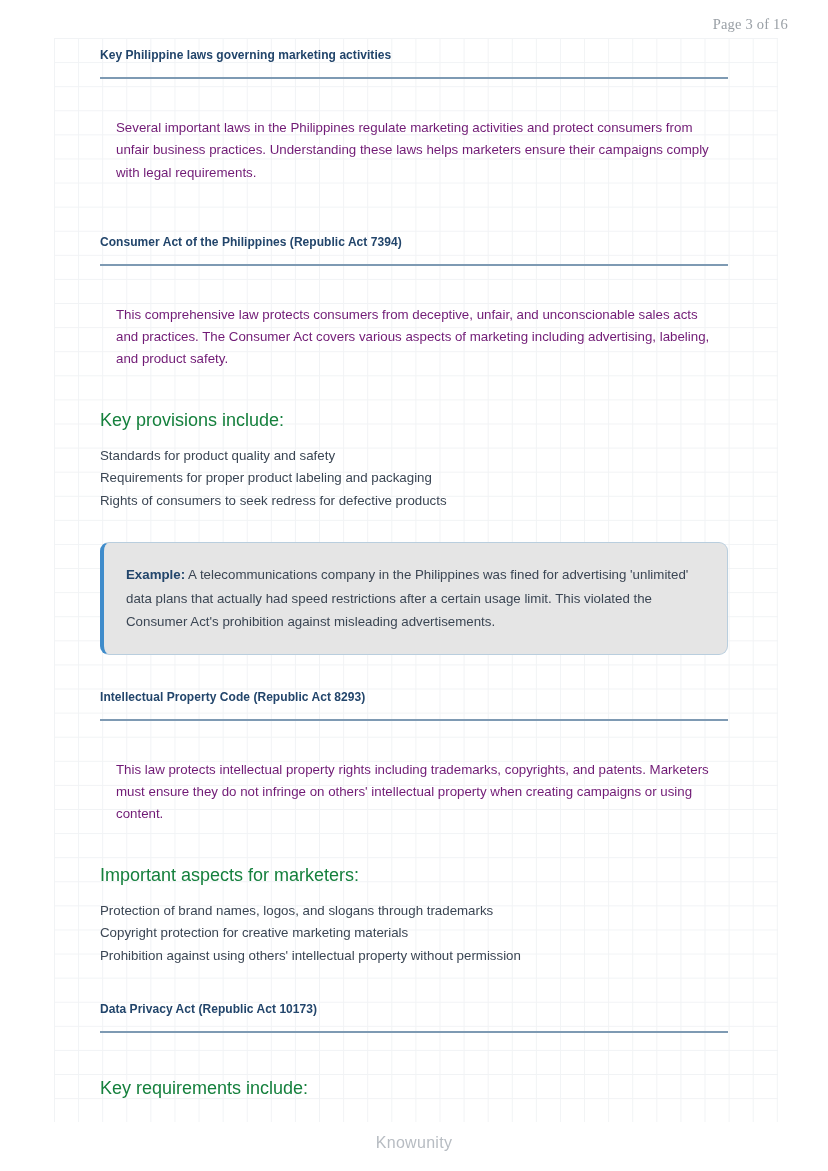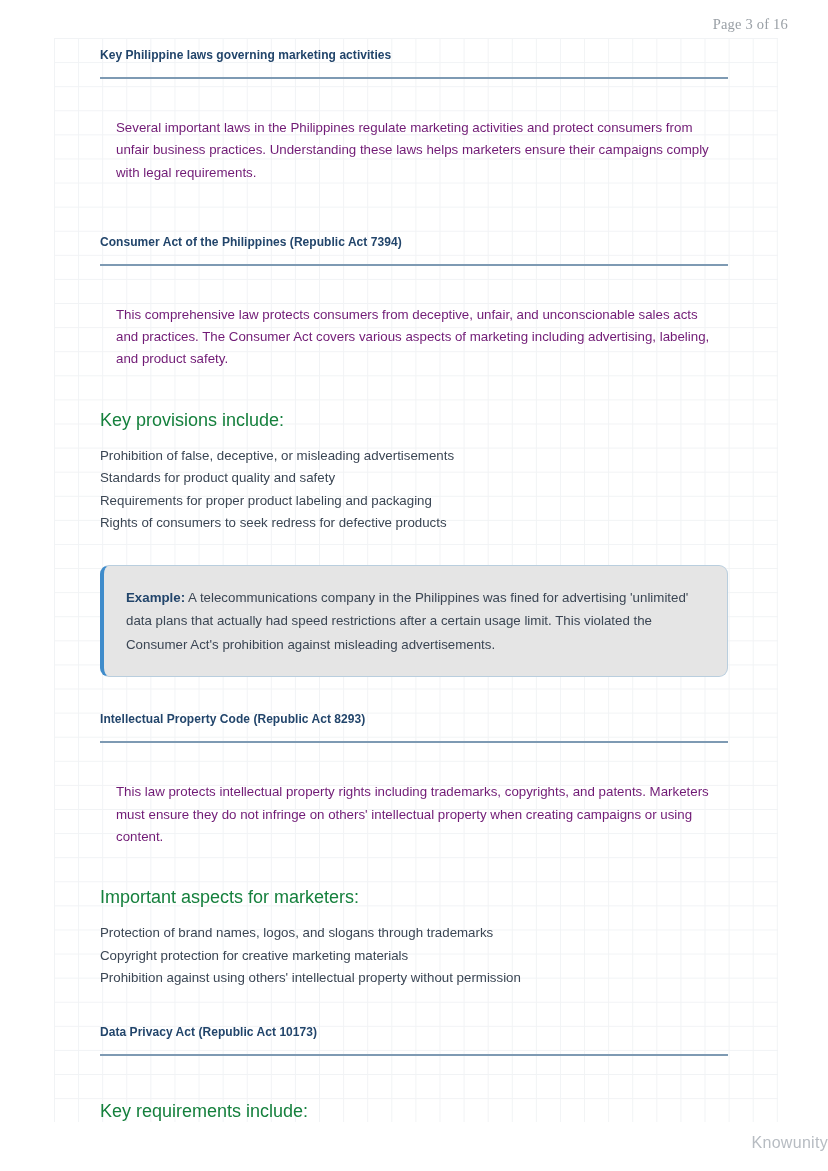--- a/index.html
+++ b/index.html
@@ -119,21 +119,21 @@
   .gap-sm { height: 14px; }
   .gap-lg { height: 30px; }
   .gap-xl { height: 35px; }
 
   
   #footer-watermark {
     position: absolute;
     left: 0;
     top: 1134px;
     width: 828px;
-    text-align: right;
+    text-align: center;
     font-size: 16px;
     color: #b7bcc2;
     letter-spacing: 0.3px;
     z-index: 2;
   }
 </style>
 </head>
 <body>
 
 <div id="grid-bg"></div>
@@ -153,21 +153,20 @@
 
   <div>
     <h2 class="section-heading">Consumer Act of the Philippines (Republic Act 7394)</h2>
     <div class="heading-rule"></div>
     <div class="gap-after-rule"></div>
     <p class="para">This comprehensive law protects consumers from deceptive, unfair, and unconscionable sales acts and practices. The Consumer Act covers various aspects of marketing including advertising, labeling, and product safety.</p>
     <div class="gap-md"></div>
     <p class="lead-in">Key provisions include:</p>
     <div class="gap-sm"></div>
     <ul class="plain-list">
-      <li>Prohibition of false, deceptive, or misleading advertisements</li>
       <li>Standards for product quality and safety</li>
       <li>Requirements for proper product labeling and packaging</li>
       <li>Rights of consumers to seek redress for defective products</li>
     </ul>
     <div class="gap-lg"></div>
     <div class="callout">
       <p><span class="callout-label">Example:</span><span> A telecommunications company in the Philippines was fined for advertising 'unlimited' data plans that actually had speed restrictions after a certain usage limit. This violated the Consumer Act's prohibition against misleading advertisements.</span></p>
     </div>
   </div>
 

